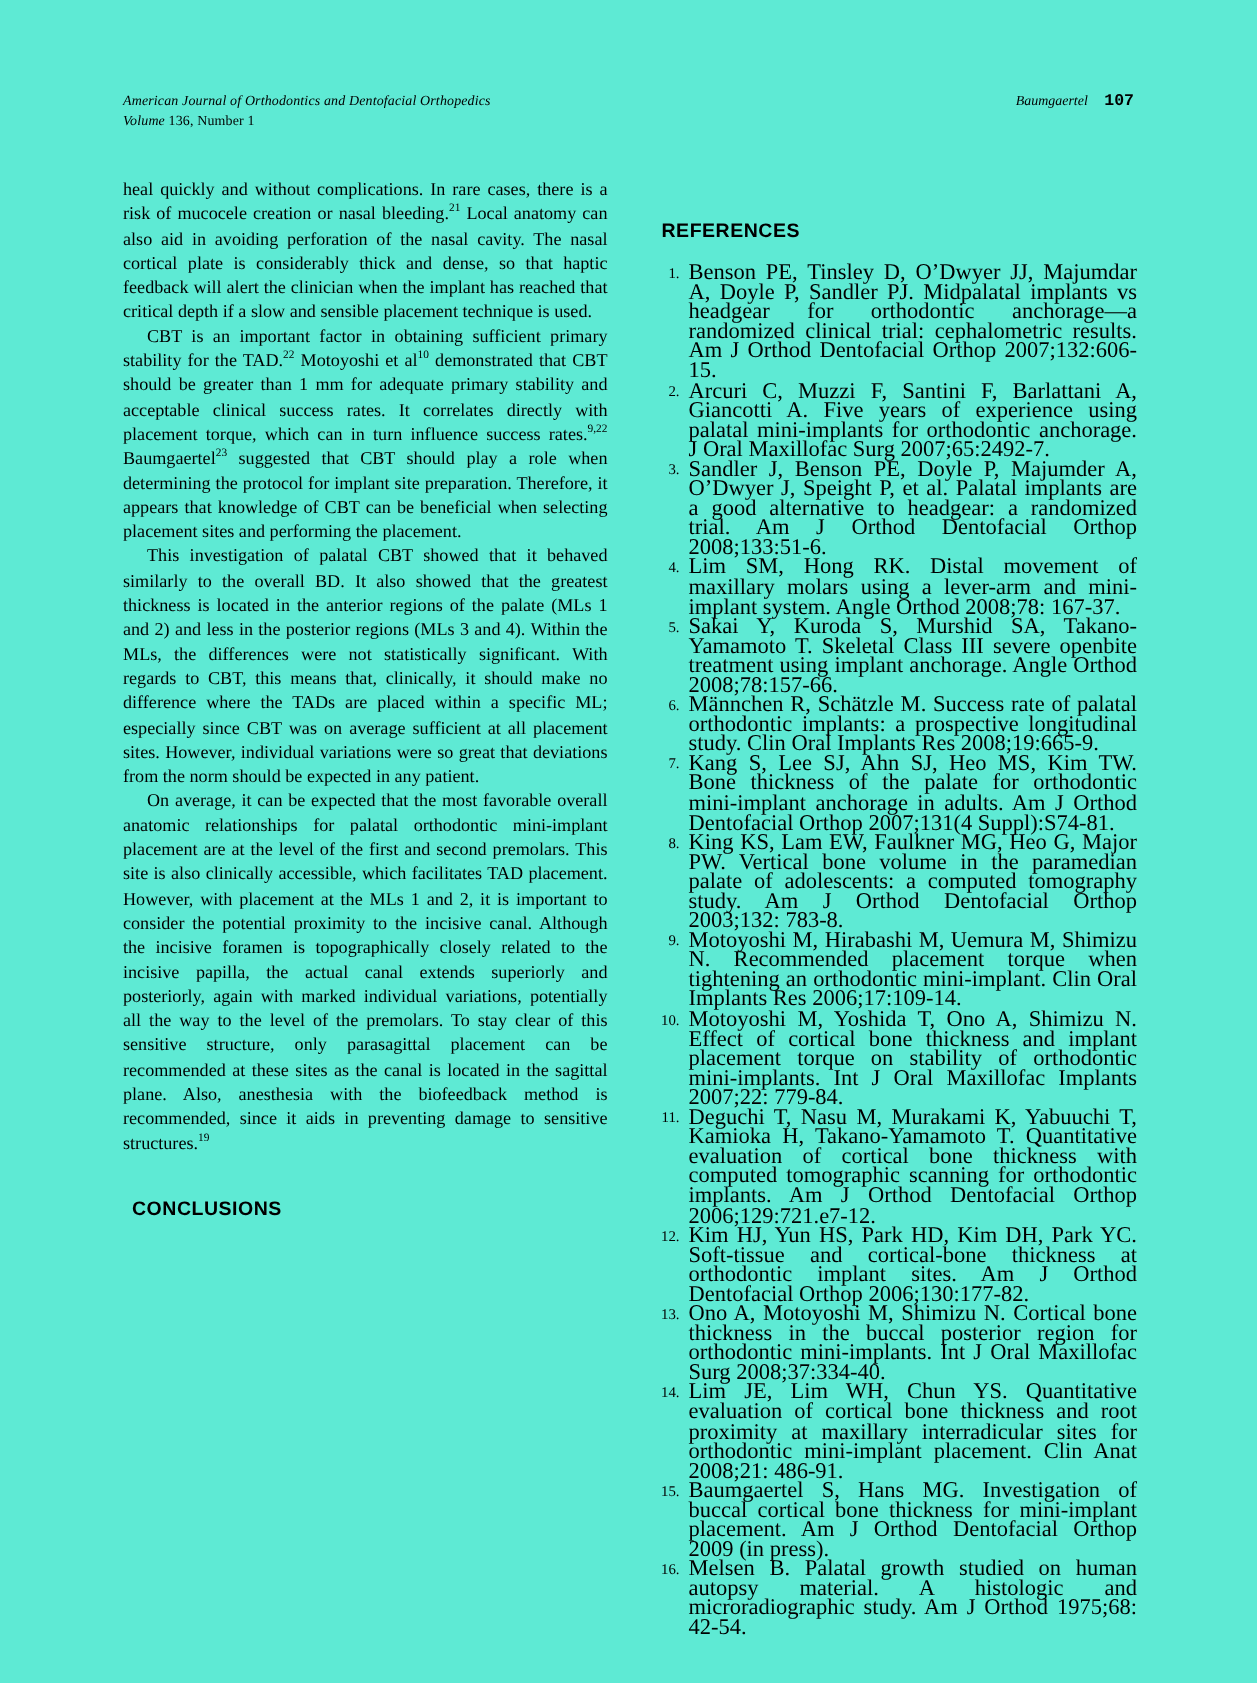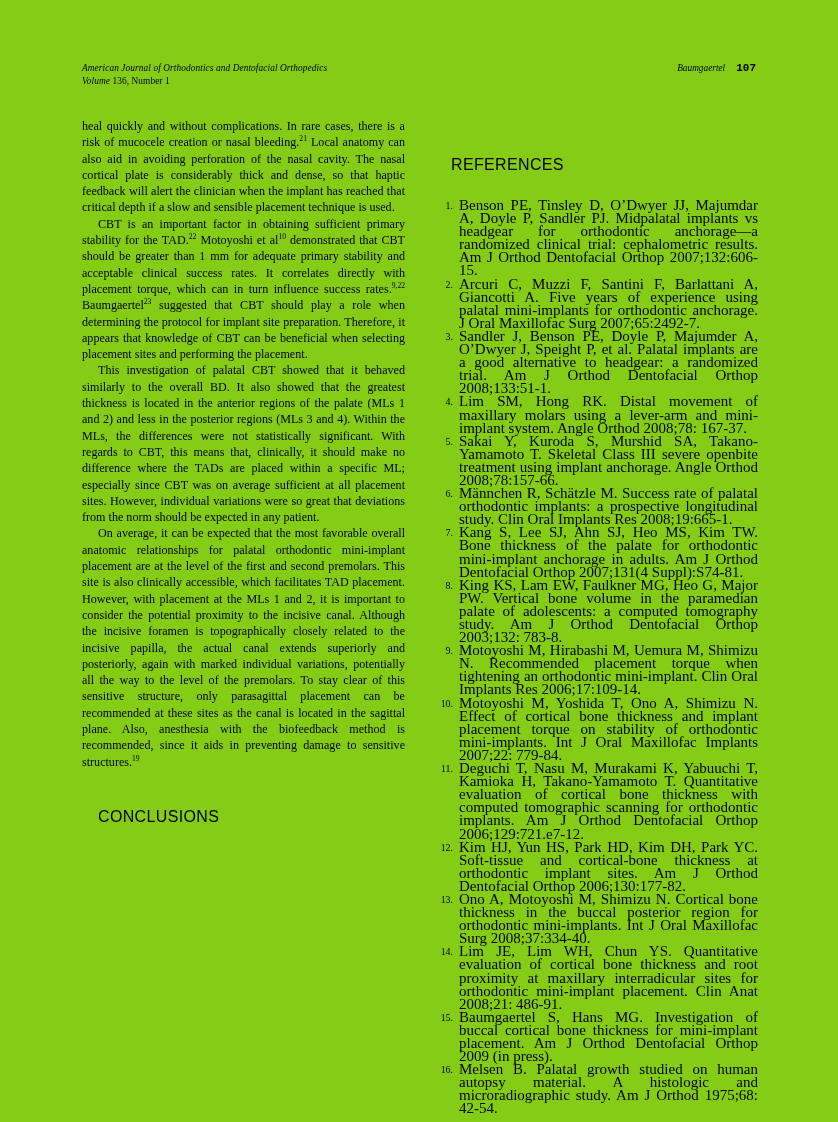--- a/index.html
+++ b/index.html
@@ -4,21 +4,21 @@
 <style>
   html, body {
     margin: 0;
     padding: 0;
     background: #ffffff;
   }
   .page {
     position: relative;
     width: 838px;
     height: 1122px;
-    background: #84cc16;
+    background: #5eead4;
     overflow: hidden;
     font-family: "Liberation Serif", "DejaVu Serif", serif;
     color: #000000;
   }
 
   
   .runhead {
     position: absolute;
     left: 82px;
     top: 62px;
@@ -82,24 +82,24 @@
   p.body.noindent { text-indent: 0; }
 
   sup {
     font-size: 7.6px;
     vertical-align: super;
     line-height: 0;
   }
 
   h2.section {
     font-family: "Liberation Sans", "DejaVu Sans", sans-serif;
-    font-size: 16px;
-    font-weight: normal;
+    font-size: 13px;
+    font-weight: bold;
     letter-spacing: 0.35px;
-    margin: 16px;
+    margin: 6px;
     padding: 0;
   }
   .sp-before-head { height: 22px; }
   .sp-after-head  { height: 9px; }
 
   
   ol.refs {
     margin: 0;
     padding: 0;
     list-style: none;
@@ -155,24 +155,24 @@
       <div class="sp-after-head"></div>
     </div>
 
     <div class="col col-right">
       <div class="sp-before-head"></div>
       <h2 class="section">REFERENCES</h2>
       <div class="sp-after-head"></div>
       <ol class="refs" id="refs-list">
           <li>Benson PE, Tinsley D, O’Dwyer JJ, Majumdar A, Doyle P, Sandler PJ. Midpalatal implants vs headgear for orthodontic anchorage—a randomized clinical trial: cephalometric results. Am J Orthod Dentofacial Orthop 2007;132:606-15.</li>
           <li>Arcuri C, Muzzi F, Santini F, Barlattani A, Giancotti A. Five years of experience using palatal mini-implants for orthodontic anchorage. J Oral Maxillofac Surg 2007;65:2492-7.</li>
-          <li>Sandler J, Benson PE, Doyle P, Majumder A, O’Dwyer J, Speight P, et al. Palatal implants are a good alternative to headgear: a randomized trial. Am J Orthod Dentofacial Orthop 2008;133:51-1.</li>
+          <li>Sandler J, Benson PE, Doyle P, Majumder A, O’Dwyer J, Speight P, et al. Palatal implants are a good alternative to headgear: a randomized trial. Am J Orthod Dentofacial Orthop 2008;133:51-6.</li>
           <li>Lim SM, Hong RK. Distal movement of maxillary molars using a lever-arm and mini-implant system. Angle Orthod 2008;78: 167-37.</li>
           <li>Sakai Y, Kuroda S, Murshid SA, Takano-Yamamoto T. Skeletal Class III severe openbite treatment using implant anchorage. Angle Orthod 2008;78:157-66.</li>
-          <li>Männchen R, Schätzle M. Success rate of palatal orthodontic implants: a prospective longitudinal study. Clin Oral Implants Res 2008;19:665-1.</li>
+          <li>Männchen R, Schätzle M. Success rate of palatal orthodontic implants: a prospective longitudinal study. Clin Oral Implants Res 2008;19:665-9.</li>
           <li>Kang S, Lee SJ, Ahn SJ, Heo MS, Kim TW. Bone thickness of the palate for orthodontic mini-implant anchorage in adults. Am J Orthod Dentofacial Orthop 2007;131(4 Suppl):S74-81.</li>
           <li>King KS, Lam EW, Faulkner MG, Heo G, Major PW. Vertical bone volume in the paramedian palate of adolescents: a computed tomography study. Am J Orthod Dentofacial Orthop 2003;132: 783-8.</li>
           <li>Motoyoshi M, Hirabashi M, Uemura M, Shimizu N. Recommended placement torque when tightening an orthodontic mini-implant. Clin Oral Implants Res 2006;17:109-14.</li>
           <li>Motoyoshi M, Yoshida T, Ono A, Shimizu N. Effect of cortical bone thickness and implant placement torque on stability of orthodontic mini-implants. Int J Oral Maxillofac Implants 2007;22: 779-84.</li>
           <li>Deguchi T, Nasu M, Murakami K, Yabuuchi T, Kamioka H, Takano-Yamamoto T. Quantitative evaluation of cortical bone thickness with computed tomographic scanning for orthodontic implants. Am J Orthod Dentofacial Orthop 2006;129:721.e7-12.</li>
           <li>Kim HJ, Yun HS, Park HD, Kim DH, Park YC. Soft-tissue and cortical-bone thickness at orthodontic implant sites. Am J Orthod Dentofacial Orthop 2006;130:177-82.</li>
           <li>Ono A, Motoyoshi M, Shimizu N. Cortical bone thickness in the buccal posterior region for orthodontic mini-implants. Int J Oral Maxillofac Surg 2008;37:334-40.</li>
           <li>Lim JE, Lim WH, Chun YS. Quantitative evaluation of cortical bone thickness and root proximity at maxillary interradicular sites for orthodontic mini-implant placement. Clin Anat 2008;21: 486-91.</li>
           <li>Baumgaertel S, Hans MG. Investigation of buccal cortical bone thickness for mini-implant placement. Am J Orthod Dentofacial Orthop 2009 (in press).</li>
           <li>Melsen B. Palatal growth studied on human autopsy material. A histologic and microradiographic study. Am J Orthod 1975;68: 42-54.</li>

